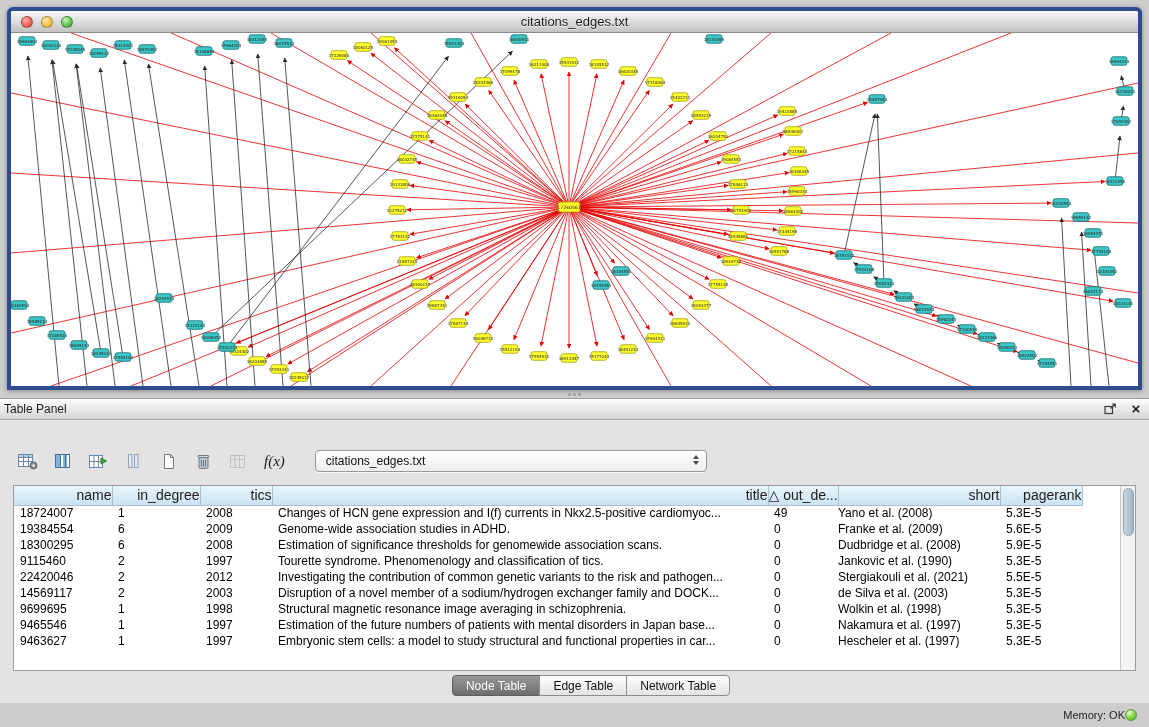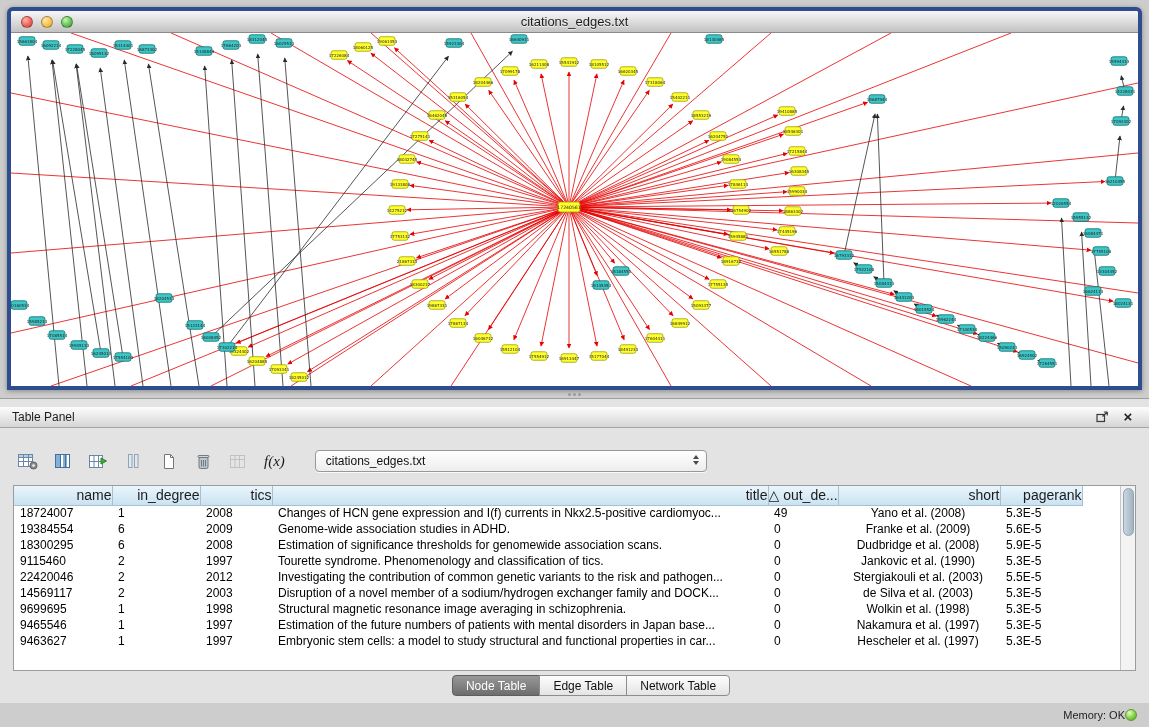--- a/index.html
+++ b/index.html
@@ -27,21 +27,21 @@
   .light.green{background:radial-gradient(circle at 35% 30%,#c9f3b4,#5cc24f 60%,#3c9c34);}
   .canvas{position:absolute;left:0;top:22px;right:0;bottom:0;background:#fff;}
   #graph-svg{width:100%;height:100%;display:block;}
   
   .grip{position:absolute;left:566px;top:392px;width:16px;height:5px;display:flex;gap:2px;align-items:center;justify-content:center;}
   .grip i{width:3px;height:3px;border-radius:50%;background:#9a9a9a;display:block;}
   
   .table-panel{position:absolute;left:0;top:398px;width:1149px;height:305px;background:#e3e3e3;border-top:1px solid #9d9d9d;}
   .panel-header{
     height:21px;background:linear-gradient(#fdfdfd,#d5d5d5);border-bottom:1px solid #a5a5a5;
-    display:flex;align-items:center;padding:0 12px;font-size:12px;color:#1c1c1c;margin-top:8px;
+    display:flex;align-items:center;padding:0 4px;font-size:12px;color:#1c1c1c;
   }
   .panel-header .spacer{flex:1;}
   .hbtn{width:18px;height:16px;display:flex;align-items:center;justify-content:center;margin-left:8px;cursor:default;}
   .hbtn.close{font-size:15px;font-weight:bold;color:#222;line-height:14px;}
   
   .toolbar{position:absolute;left:16px;top:49px;height:26px;display:flex;align-items:center;gap:11px;}
   .tbtn{min-width:24px;height:24px;display:flex;align-items:center;justify-content:center;border-radius:3px;}
   .fx-btn{font-family:"Liberation Serif","DejaVu Serif",serif;font-style:italic;font-size:15px;color:#1a1a1a;padding:0 3px;}
   .combo{
     margin-left:16px;width:392px;height:22px;position:relative;
@@ -58,21 +58,21 @@
     background:#fff;border:1px solid #9c9c9c;overflow:hidden;
   }
   table{border-collapse:collapse;table-layout:fixed;width:1068px;font-size:12px;}
   th{
     height:19px;background:linear-gradient(#eaf5fc,#c9e2f1);
     border:1px solid #a7c1d3;border-top:none;font-weight:normal;
     font-size:14px;color:#1b1b1b;overflow:hidden;white-space:nowrap;text-align:right;
   }
   th:first-child{border-left:none;}
   td{height:16px;padding:0 2px 0 6px;white-space:nowrap;overflow:hidden;color:#000;}
-  td.c-center{text-align:center;padding-left:0;}
+  td.c-center{padding-left:0;}
   .vscroll{position:absolute;right:0;top:0;bottom:0;width:15px;background:#f3f3f3;border-left:1px solid #c6c6c6;}
   .vthumb{position:absolute;left:2px;top:2px;width:11px;height:48px;border-radius:6px;background:linear-gradient(90deg,#cdd6de,#9fb4c4);border:1px solid #8fa3b3;}
   
   .tabs{position:absolute;left:0;right:0;top:276px;display:flex;justify-content:center;}
   .tab{
     height:21px;padding:0 13px;font-size:12px;display:flex;align-items:center;
     border:1px solid #8d8d8d;margin-left:-1px;background:linear-gradient(#fdfdfd,#e4e4e4);color:#111;
   }
   .tab.selected{background:linear-gradient(#989898,#6d6d6d);color:#fff;border-color:#5e5e5e;}
   .tab:first-child{border-radius:4px 0 0 4px;margin-left:33px;}
@@ -580,21 +580,21 @@
             <td>0</td>
             <td class="c-center">Jankovic et al. (1990)</td>
             <td>5.3E-5</td>
           </tr>
           <tr>
             <td>22420046</td>
             <td>2</td>
             <td>2012</td>
             <td>Investigating the contribution of common genetic variants to the risk and pathogen...</td>
             <td>0</td>
-            <td class="c-center">Stergiakouli et al. (2003)</td>
+            <td class="c-center">Stergiakouli et al. (2021)</td>
             <td>5.5E-5</td>
           </tr>
           <tr>
             <td>14569117</td>
             <td>2</td>
             <td>2003</td>
             <td>Disruption of a novel member of a sodium/hydrogen exchanger family and DOCK...</td>
             <td>0</td>
             <td class="c-center">de Silva et al. (2003)</td>
             <td>5.3E-5</td>

